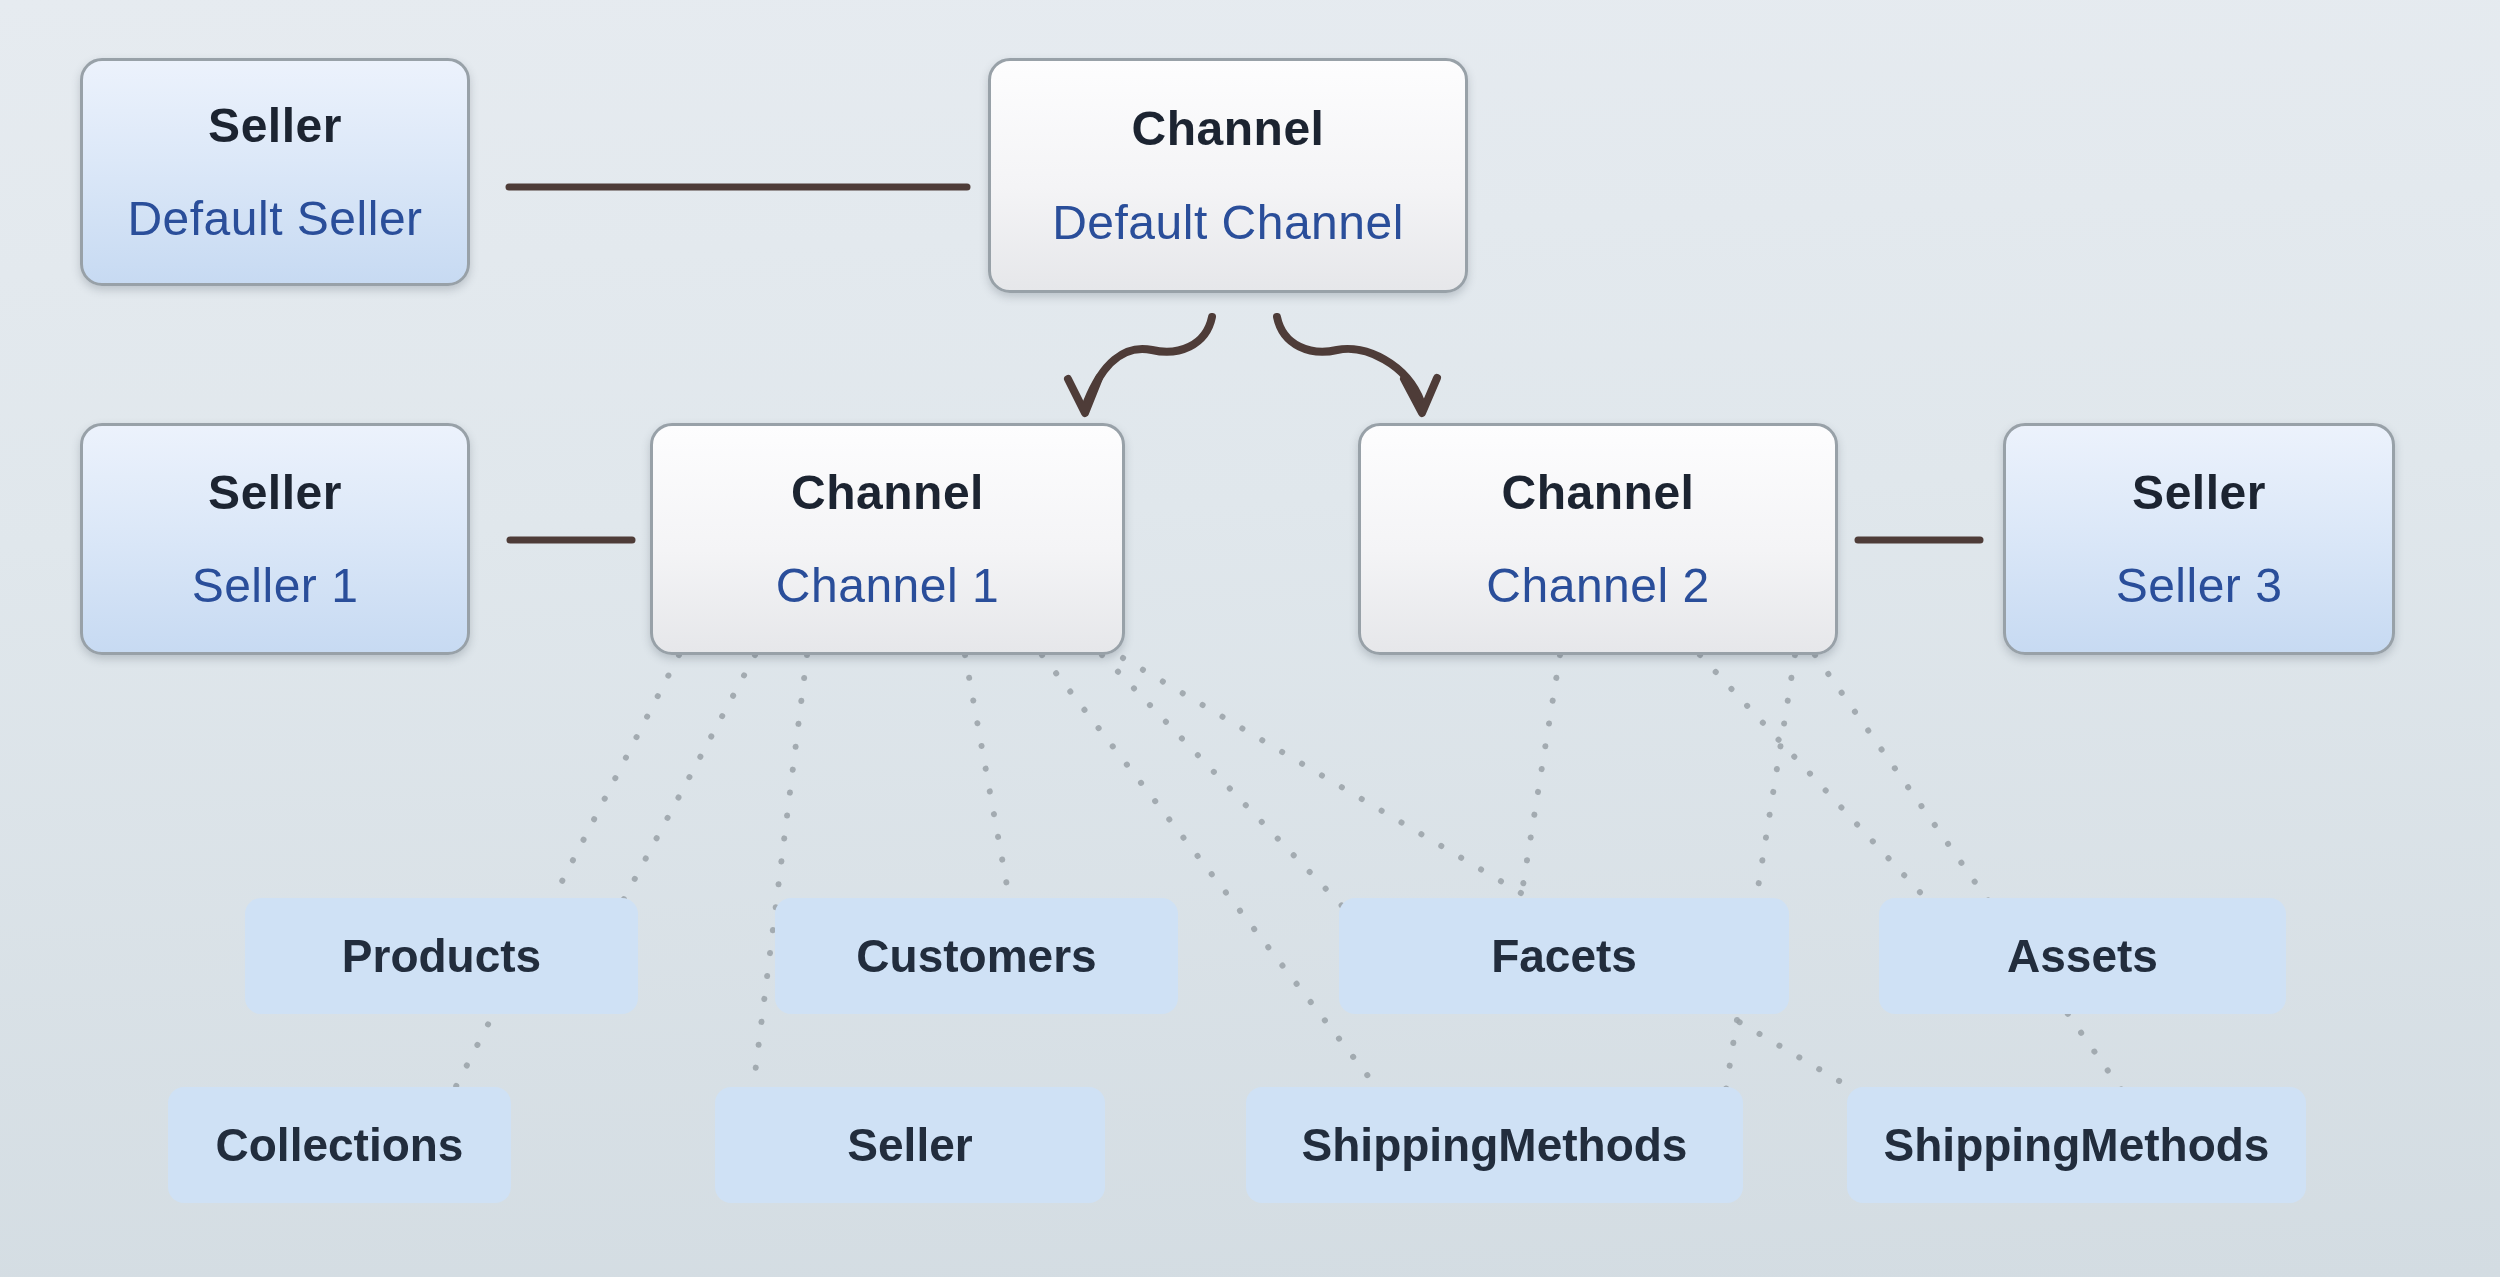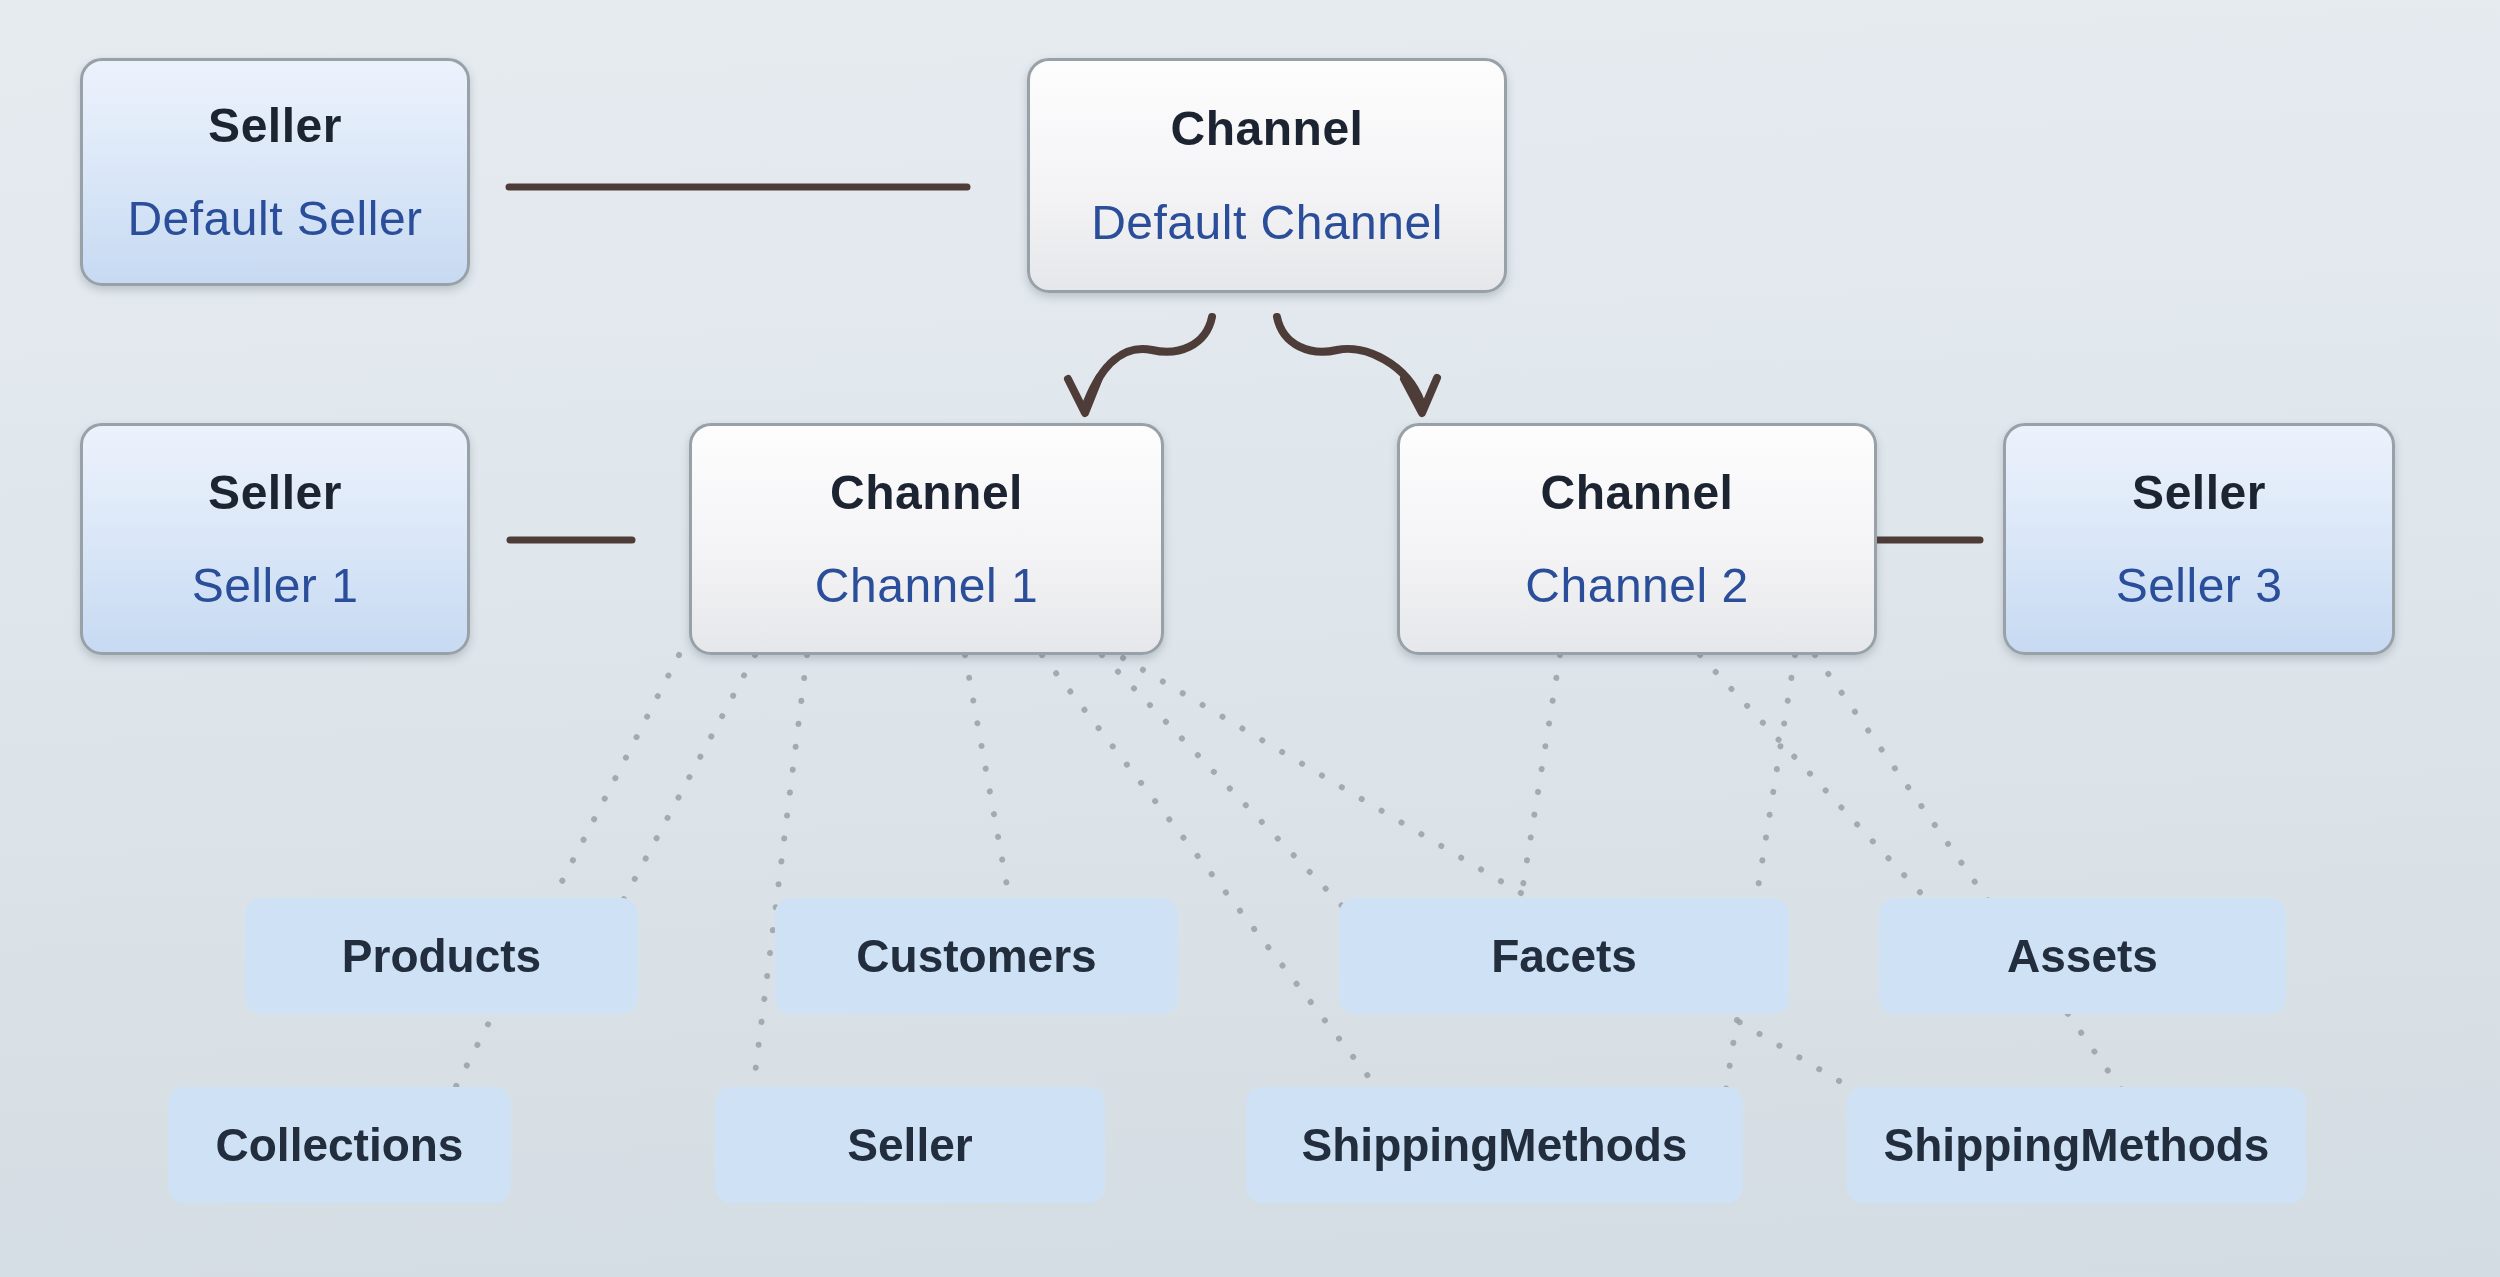--- a/index.html
+++ b/index.html
@@ -12,21 +12,21 @@
   }
   svg.links{position:absolute;left:0;top:0;z-index:1;}
   .node{
     position:absolute;z-index:2;
     display:flex;flex-direction:column;justify-content:space-evenly;align-items:center;
     border:3px solid #98a1a8;border-radius:22px;
     box-shadow:0 4px 8px rgba(70,82,96,.25);
     box-sizing:border-box;
   }
   .node.blue{background:linear-gradient(180deg,#ecf2fc 0%,#dce8f8 45%,#c7daf2 100%);}
-  .node.gray{background:linear-gradient(180deg,#fdfdfe 0%,#f4f4f6 55%,#e6e7ea 100%);margin-left:39px;}
+  .node.gray{background:linear-gradient(180deg,#fdfdfe 0%,#f4f4f6 55%,#e6e7ea 100%);}
   .node-type{font-size:48px;font-weight:bold;color:#1c2431;letter-spacing:.5px;}
   .node-name{font-size:48px;font-weight:normal;color:#2a4e9a;letter-spacing:.5px;}
   .entity{
     position:absolute;z-index:2;
     display:flex;align-items:center;justify-content:center;
     background:#cfe1f5;border-radius:16px;
     font-size:46px;font-weight:bold;color:#222d3d;
     box-sizing:border-box;
   }
   .link{stroke:#4e3c38;stroke-width:7;stroke-linecap:round;fill:none;}

